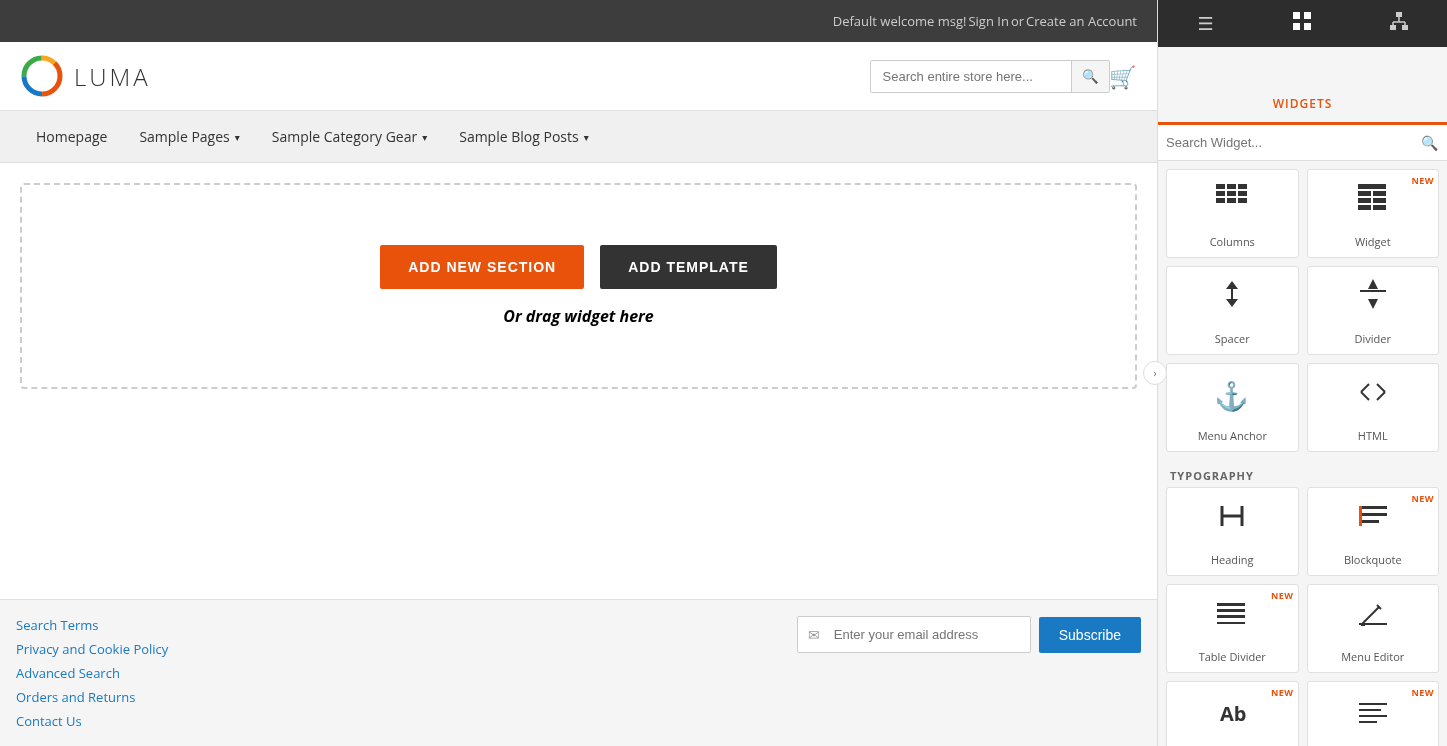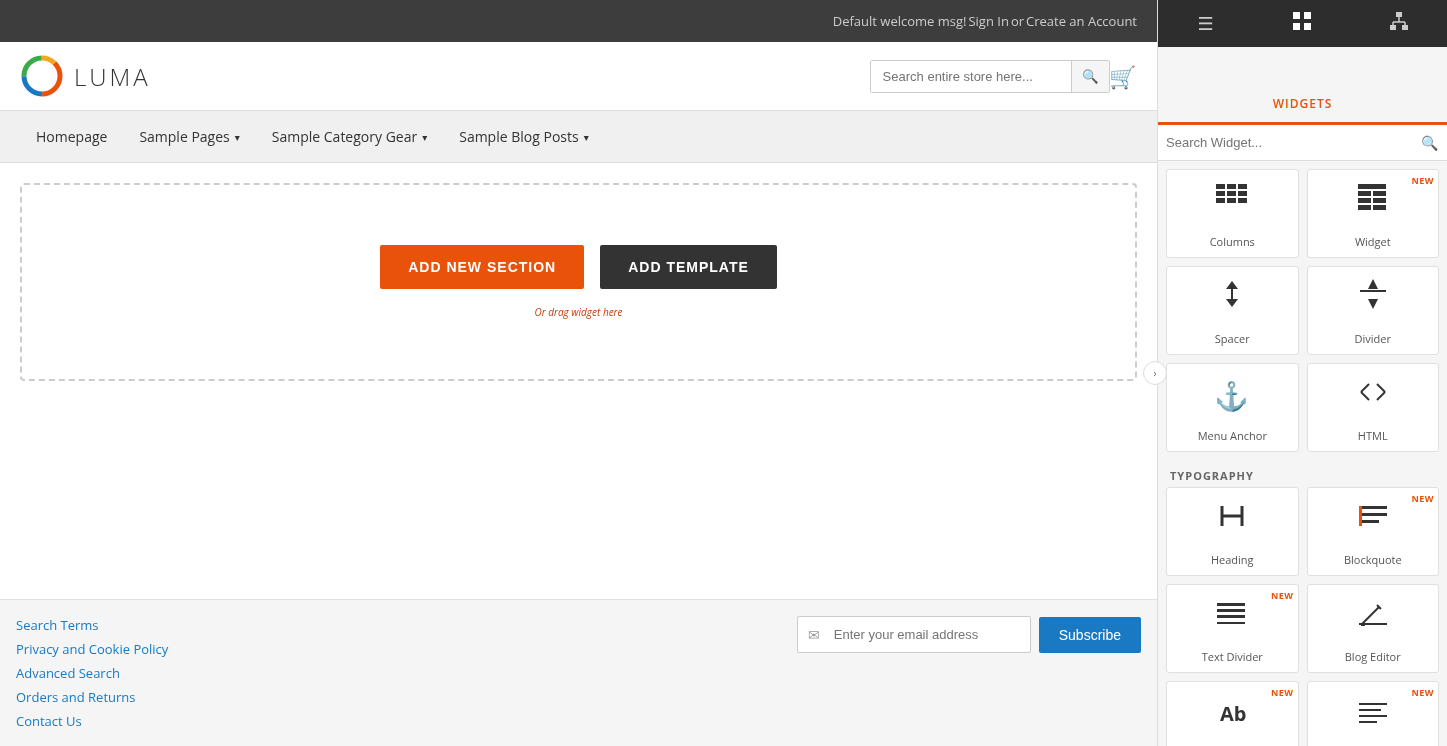--- a/index.html
+++ b/index.html
@@ -149,23 +149,24 @@
       border: none;
       padding: 14px 28px;
       font-size: 14px;
       font-weight: 600;
       text-transform: uppercase;
       letter-spacing: 1px;
       cursor: pointer;
       border-radius: 2px;
     }
     .drop-hint {
-      color: #c2410c;
+      color: #000000;
       font-style: italic;
-      font-size: 10px;
+      font-size: 16px;
+      font-weight: bold;
     }
 
     
     .site-footer {
       background: #f5f5f5;
       border-top: 1px solid #e0e0e0;
       padding: 16px;
       display: flex;
       justify-content: space-between;
       align-items: flex-start;
@@ -610,32 +611,32 @@
         <div class="widget-item">
           <span class="widget-badge-new">NEW</span>
           <span class="widget-icon">
             <svg width="30" height="28" viewBox="0 0 30 28" fill="#333">
               <rect x="0" y="4" width="28" height="3"></rect>
               <rect x="0" y="10" width="28" height="3"></rect>
               <rect x="0" y="16" width="28" height="3"></rect>
               <line x1="0" y1="24" x2="28" y2="24" stroke="#333" stroke-width="2"></line>
             </svg>
           </span>
-          <span class="widget-label">Text Divider</span>
+          <span class="widget-label">Table Divider</span>
         </div>
         <div class="widget-item">
           <span class="widget-icon">
             <svg width="28" height="28" viewBox="0 0 28 28" fill="#333">
               <line x1="2" y1="26" x2="20" y2="8" stroke="#333" stroke-width="2"></line>
               <line x1="18" y1="6" x2="22" y2="10" stroke="#333" stroke-width="2"></line>
               <line x1="2" y1="26" x2="6" y2="26" stroke="#333" stroke-width="2"></line>
               <rect x="0" y="24" width="28" height="2"></rect>
             </svg>
           </span>
-          <span class="widget-label">Blog Editor</span>
+          <span class="widget-label">Menu Editor</span>
         </div>
       </div>
 
       <div class="widget-row">
         <div class="widget-item">
           <span class="widget-badge-new">NEW</span>
           <span class="widget-icon">
             <svg width="28" height="28" viewBox="0 0 28 28" fill="#333">
               <text x="2" y="22" font-size="20" font-weight="bold" fill="#333">Ab</text>
             </svg>

